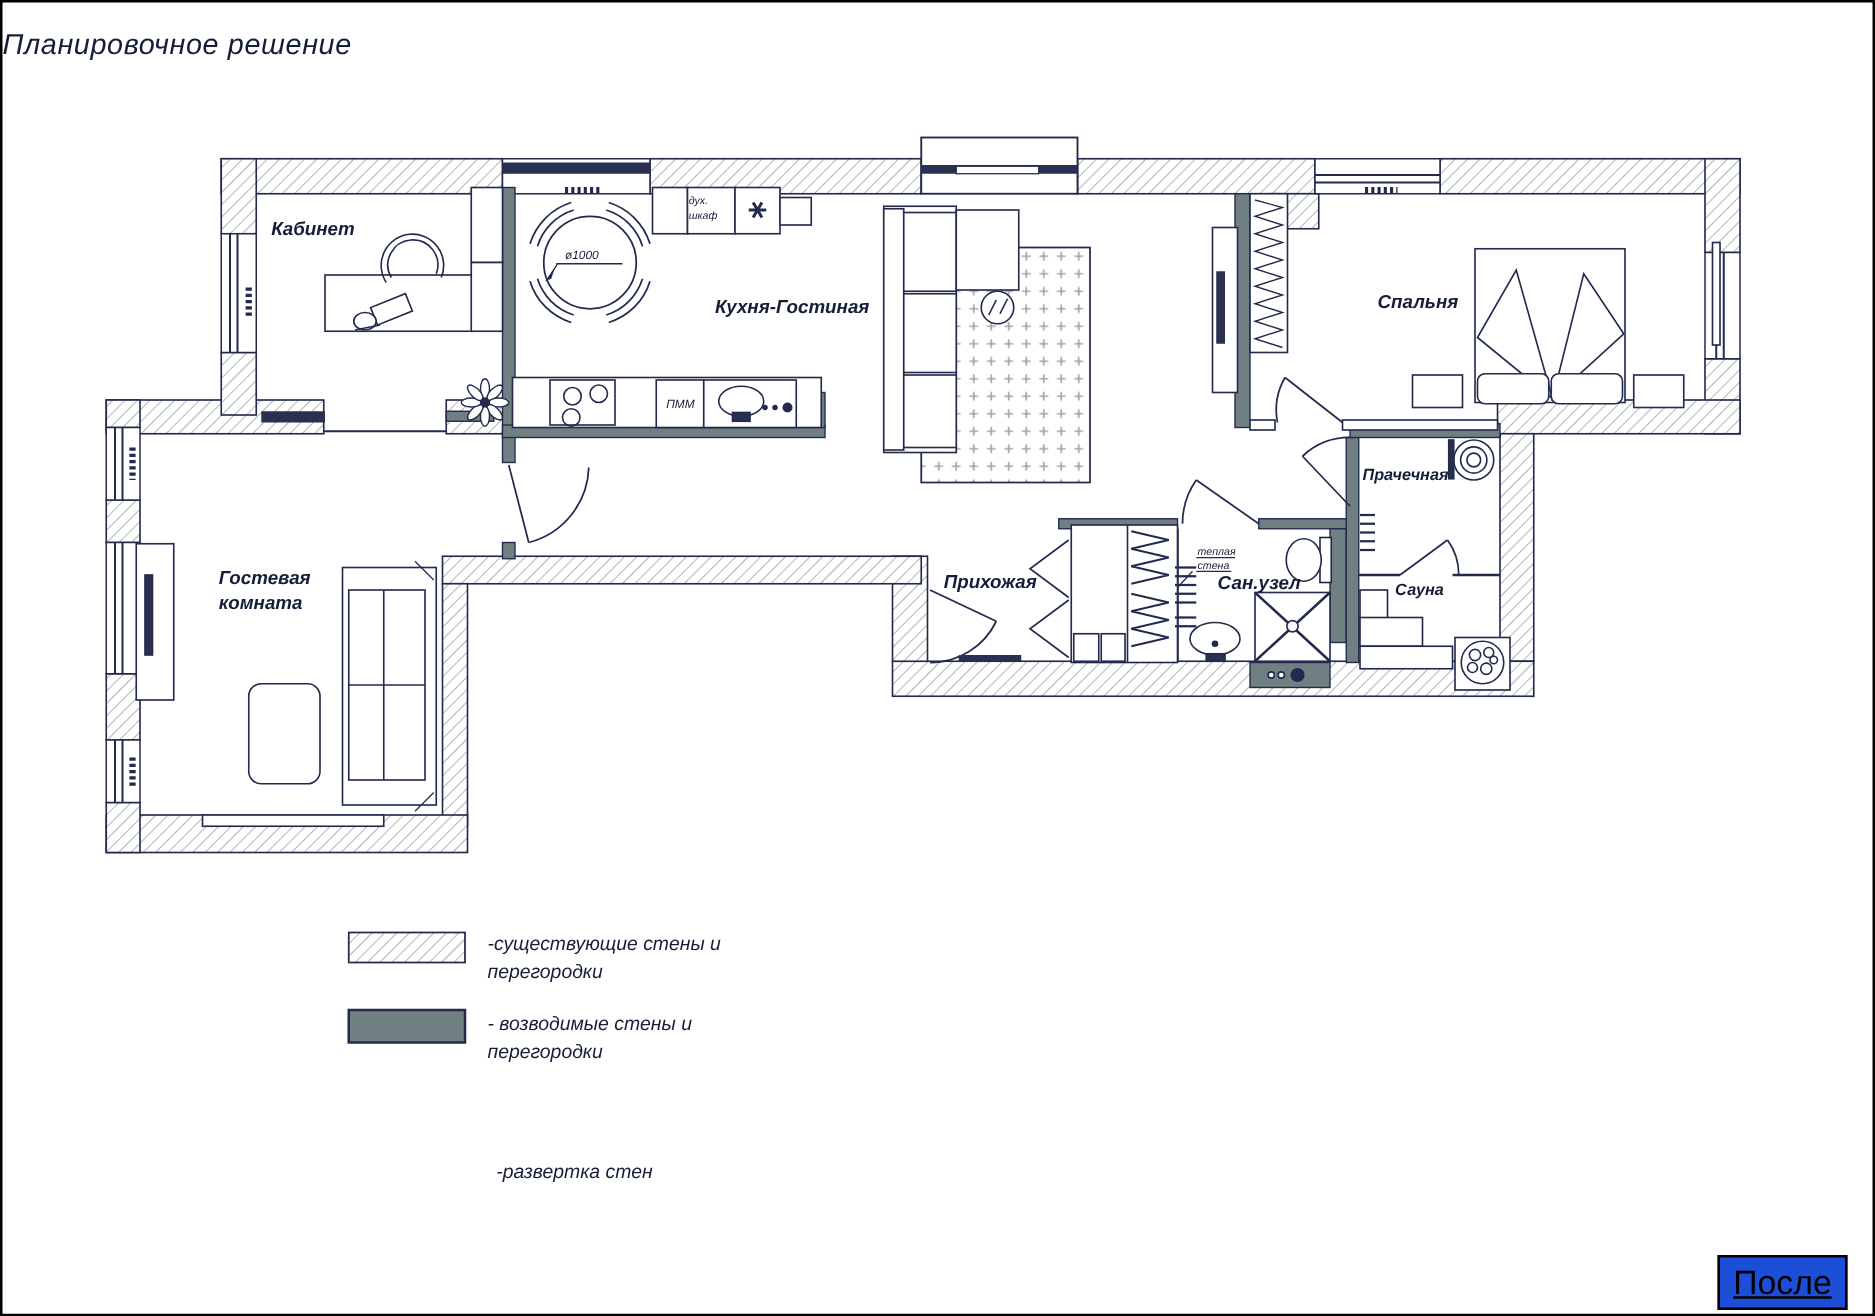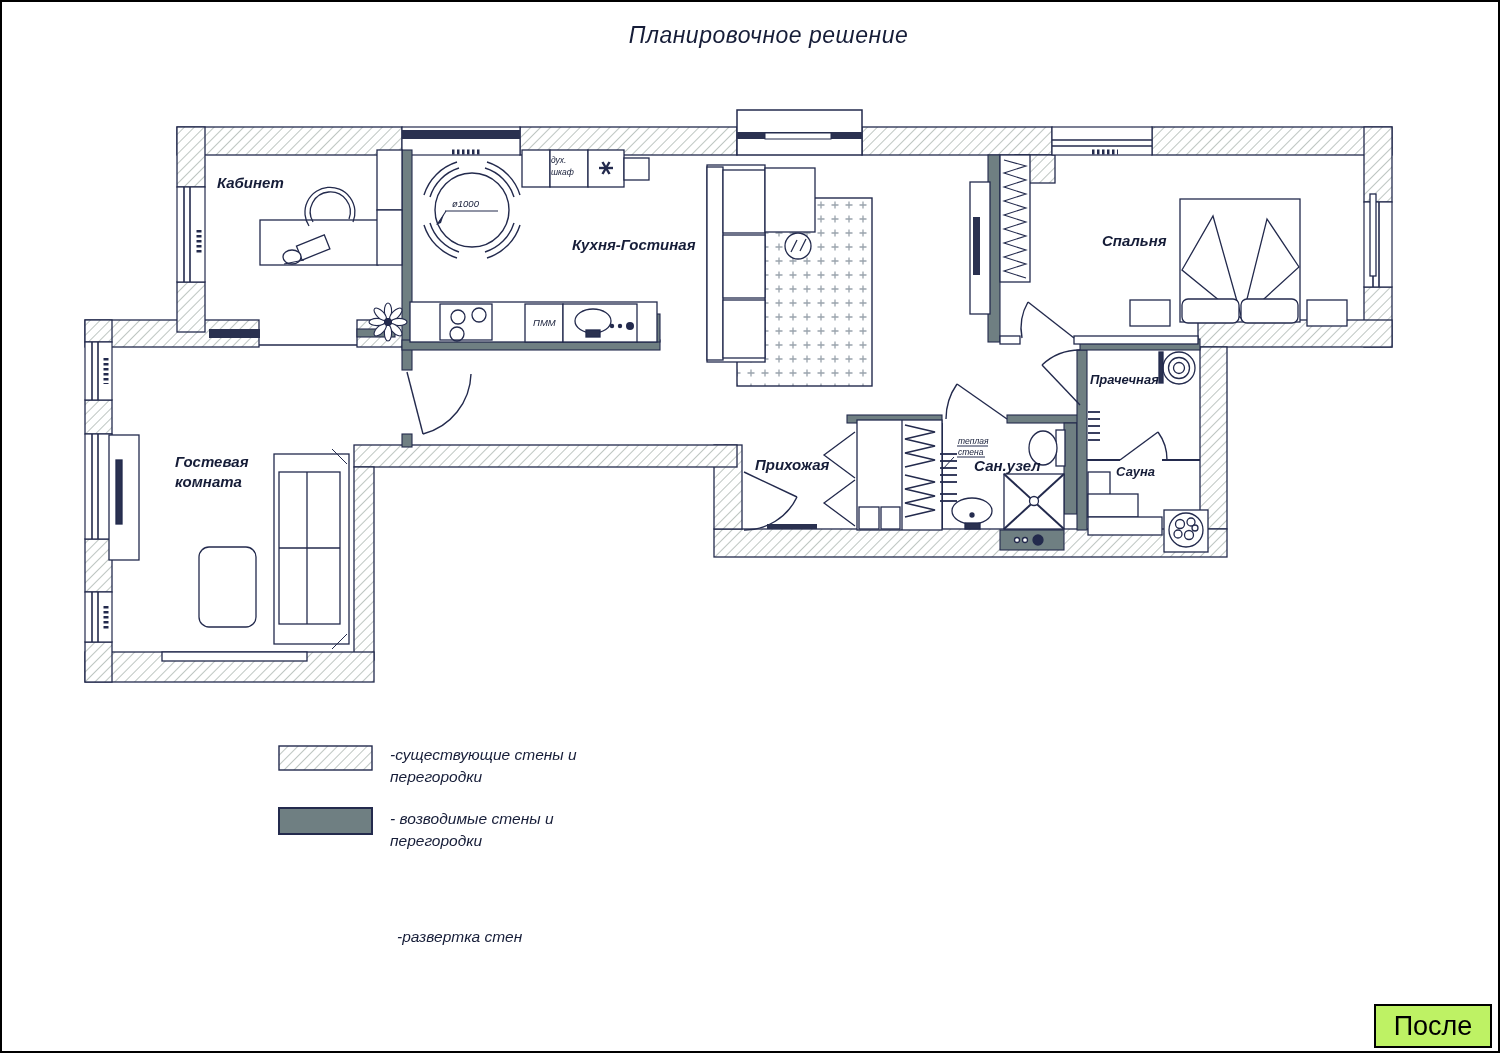--- a/index.html
+++ b/index.html
@@ -1,19 +1,19 @@
 <!DOCTYPE html>
 <html><head>
 <meta charset="utf-8">
 <style>
   html,body{margin:0;padding:0;background:#e8e8e8;}
   .page{position:relative;width:1500px;height:1053px;background:#fff;border:2px solid #000;box-sizing:border-box;overflow:hidden;font-family:"Liberation Sans",sans-serif;}
   .page svg{position:absolute;left:0;top:0;}
-  .title{position:absolute;left:0;right:0;top:20px;text-align:center;font-style:italic;font-size:23px;color:#161d38;letter-spacing:.5px;margin-left:37px;}
-  .stage-box{position:absolute;left:1372px;top:1002px;width:118px;height:44px;border:2.5px solid #000;box-sizing:border-box;display:flex;align-items:center;justify-content:center;font-size:27px;color:#000;background:#bef264;}
+  .title{position:absolute;left:0;right:0;top:20px;font-style:italic;font-size:23px;color:#161d38;letter-spacing:.5px;}
+  .stage-box{position:absolute;left:1372px;top:1002px;width:104px;height:44px;border:2.5px solid #000;box-sizing:border-box;display:flex;align-items:center;justify-content:center;font-size:27px;color:#000;background:#1d4ed8;text-decoration:underline;}
   text{fill:#161d38;}
   .room-lbl{font-family:"Liberation Sans",sans-serif;font-weight:bold;font-style:italic;font-size:15px;}
   .room-lbl.sm{font-size:13px;}
   .tiny{font-family:"Liberation Sans",sans-serif;font-style:italic;font-size:8.5px;}
   .dim{font-family:"Liberation Sans",sans-serif;font-style:italic;font-size:9.5px;}
   .leg{font-family:"Liberation Sans",sans-serif;font-style:italic;font-size:15.5px;}
 </style>
 </head>
 <body>
 

